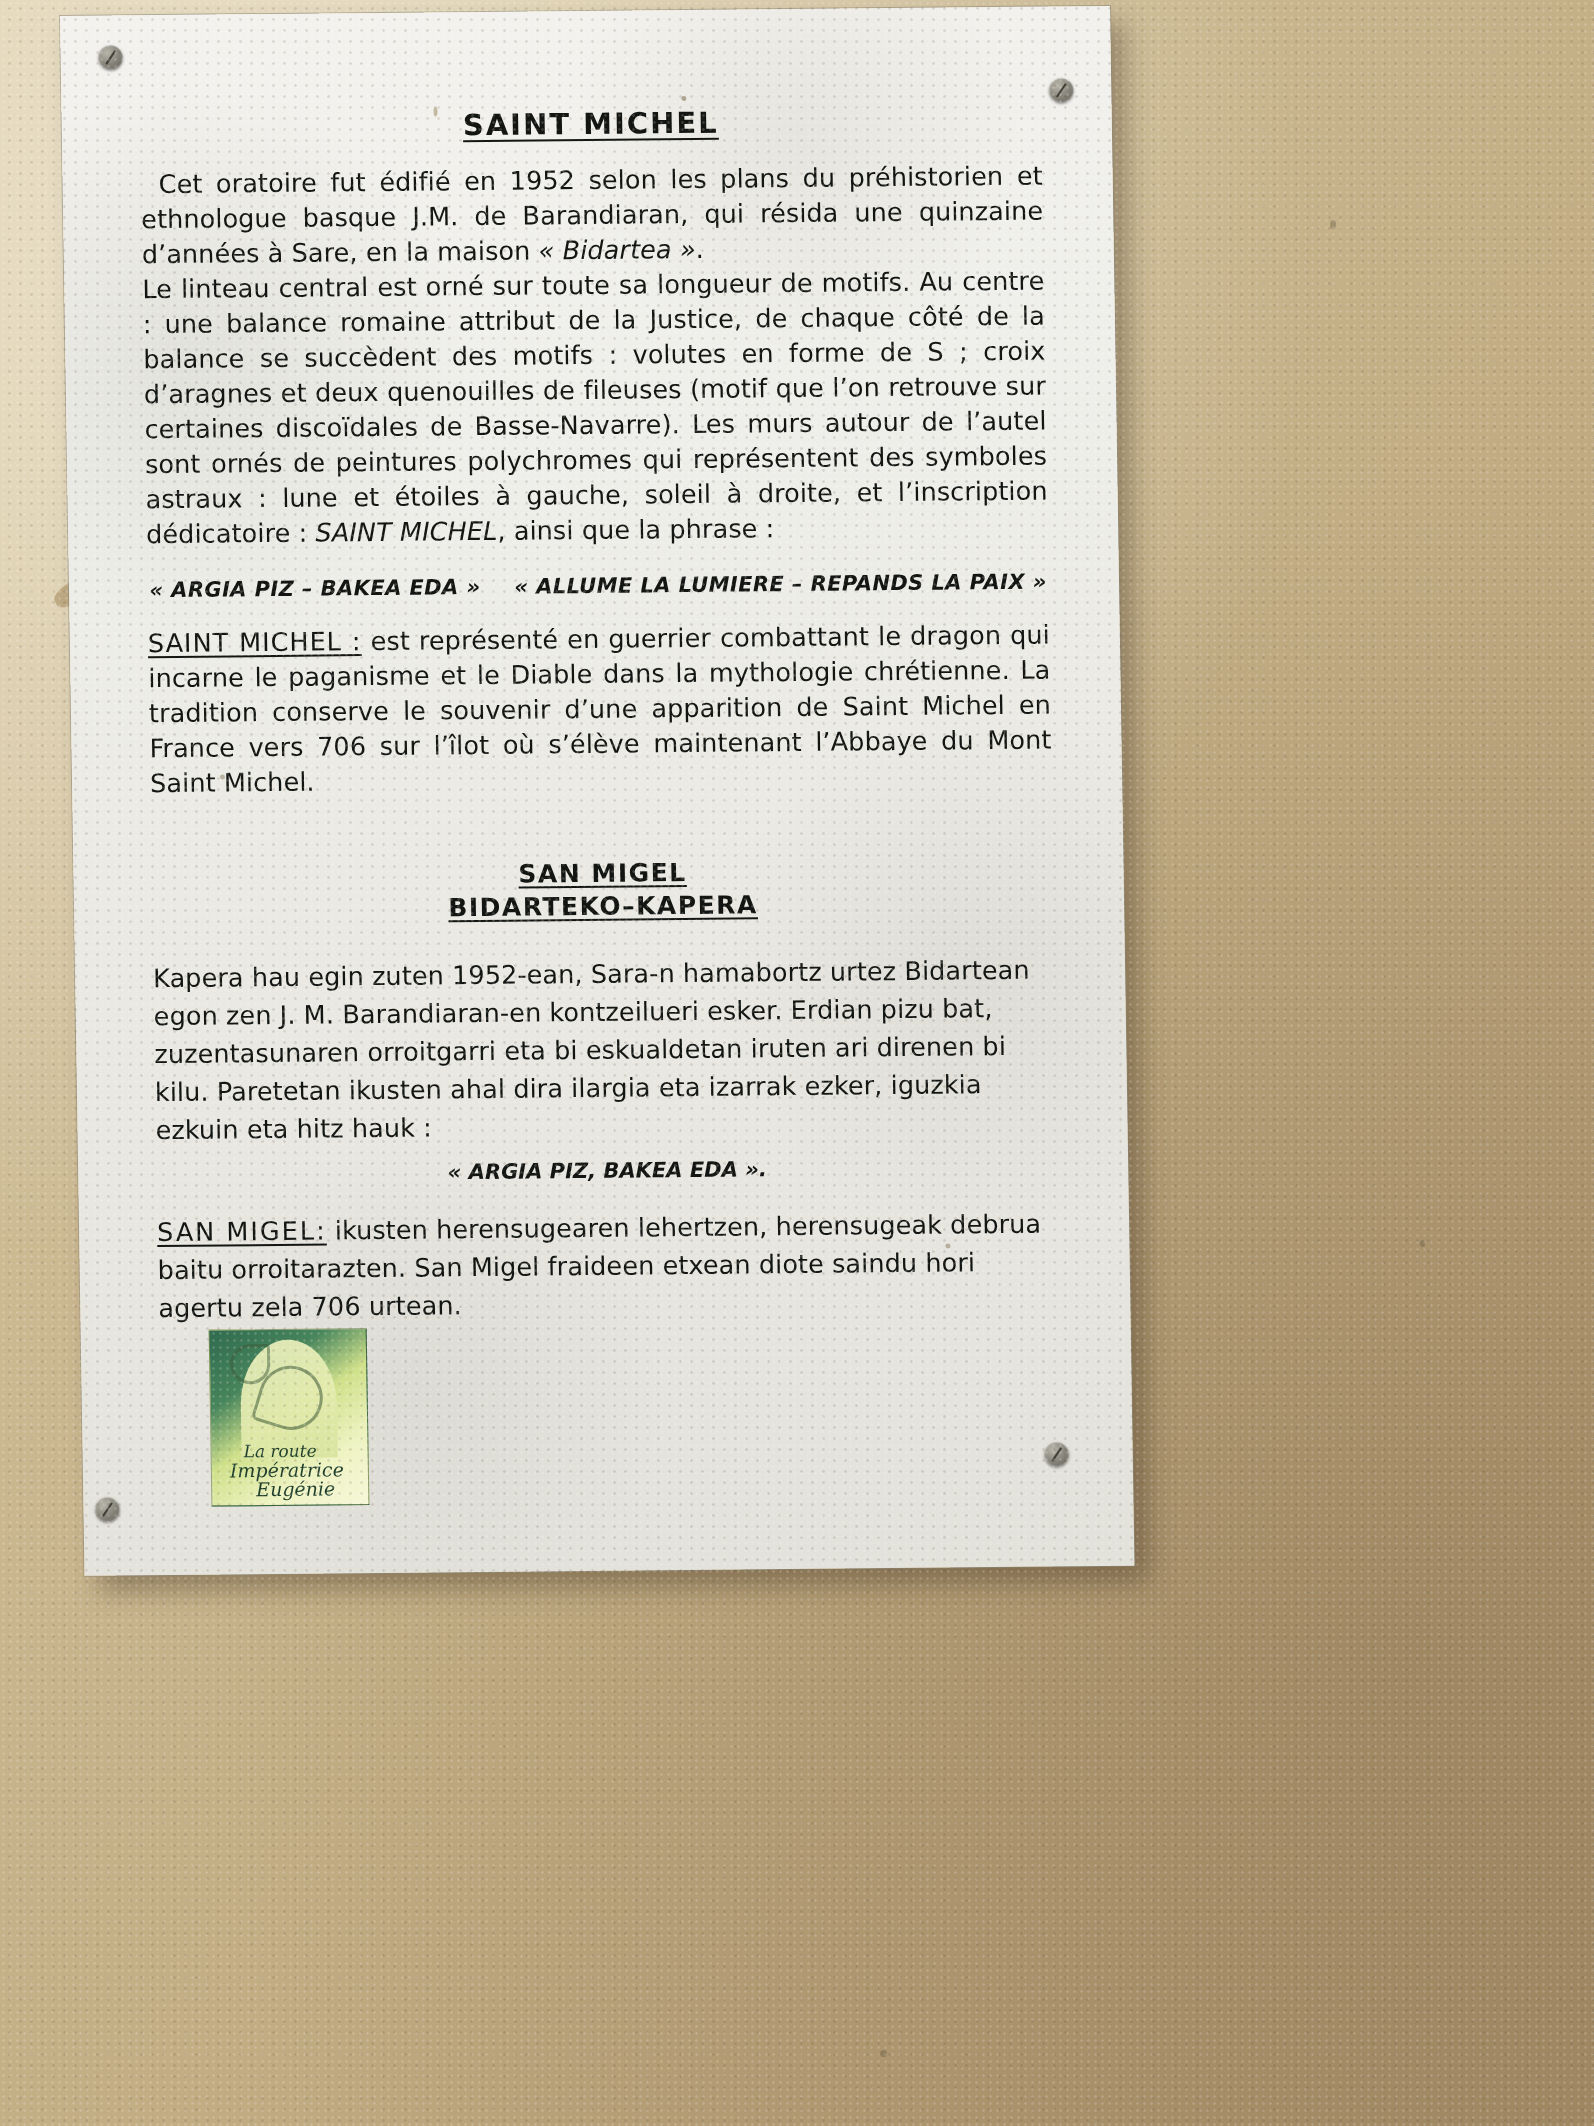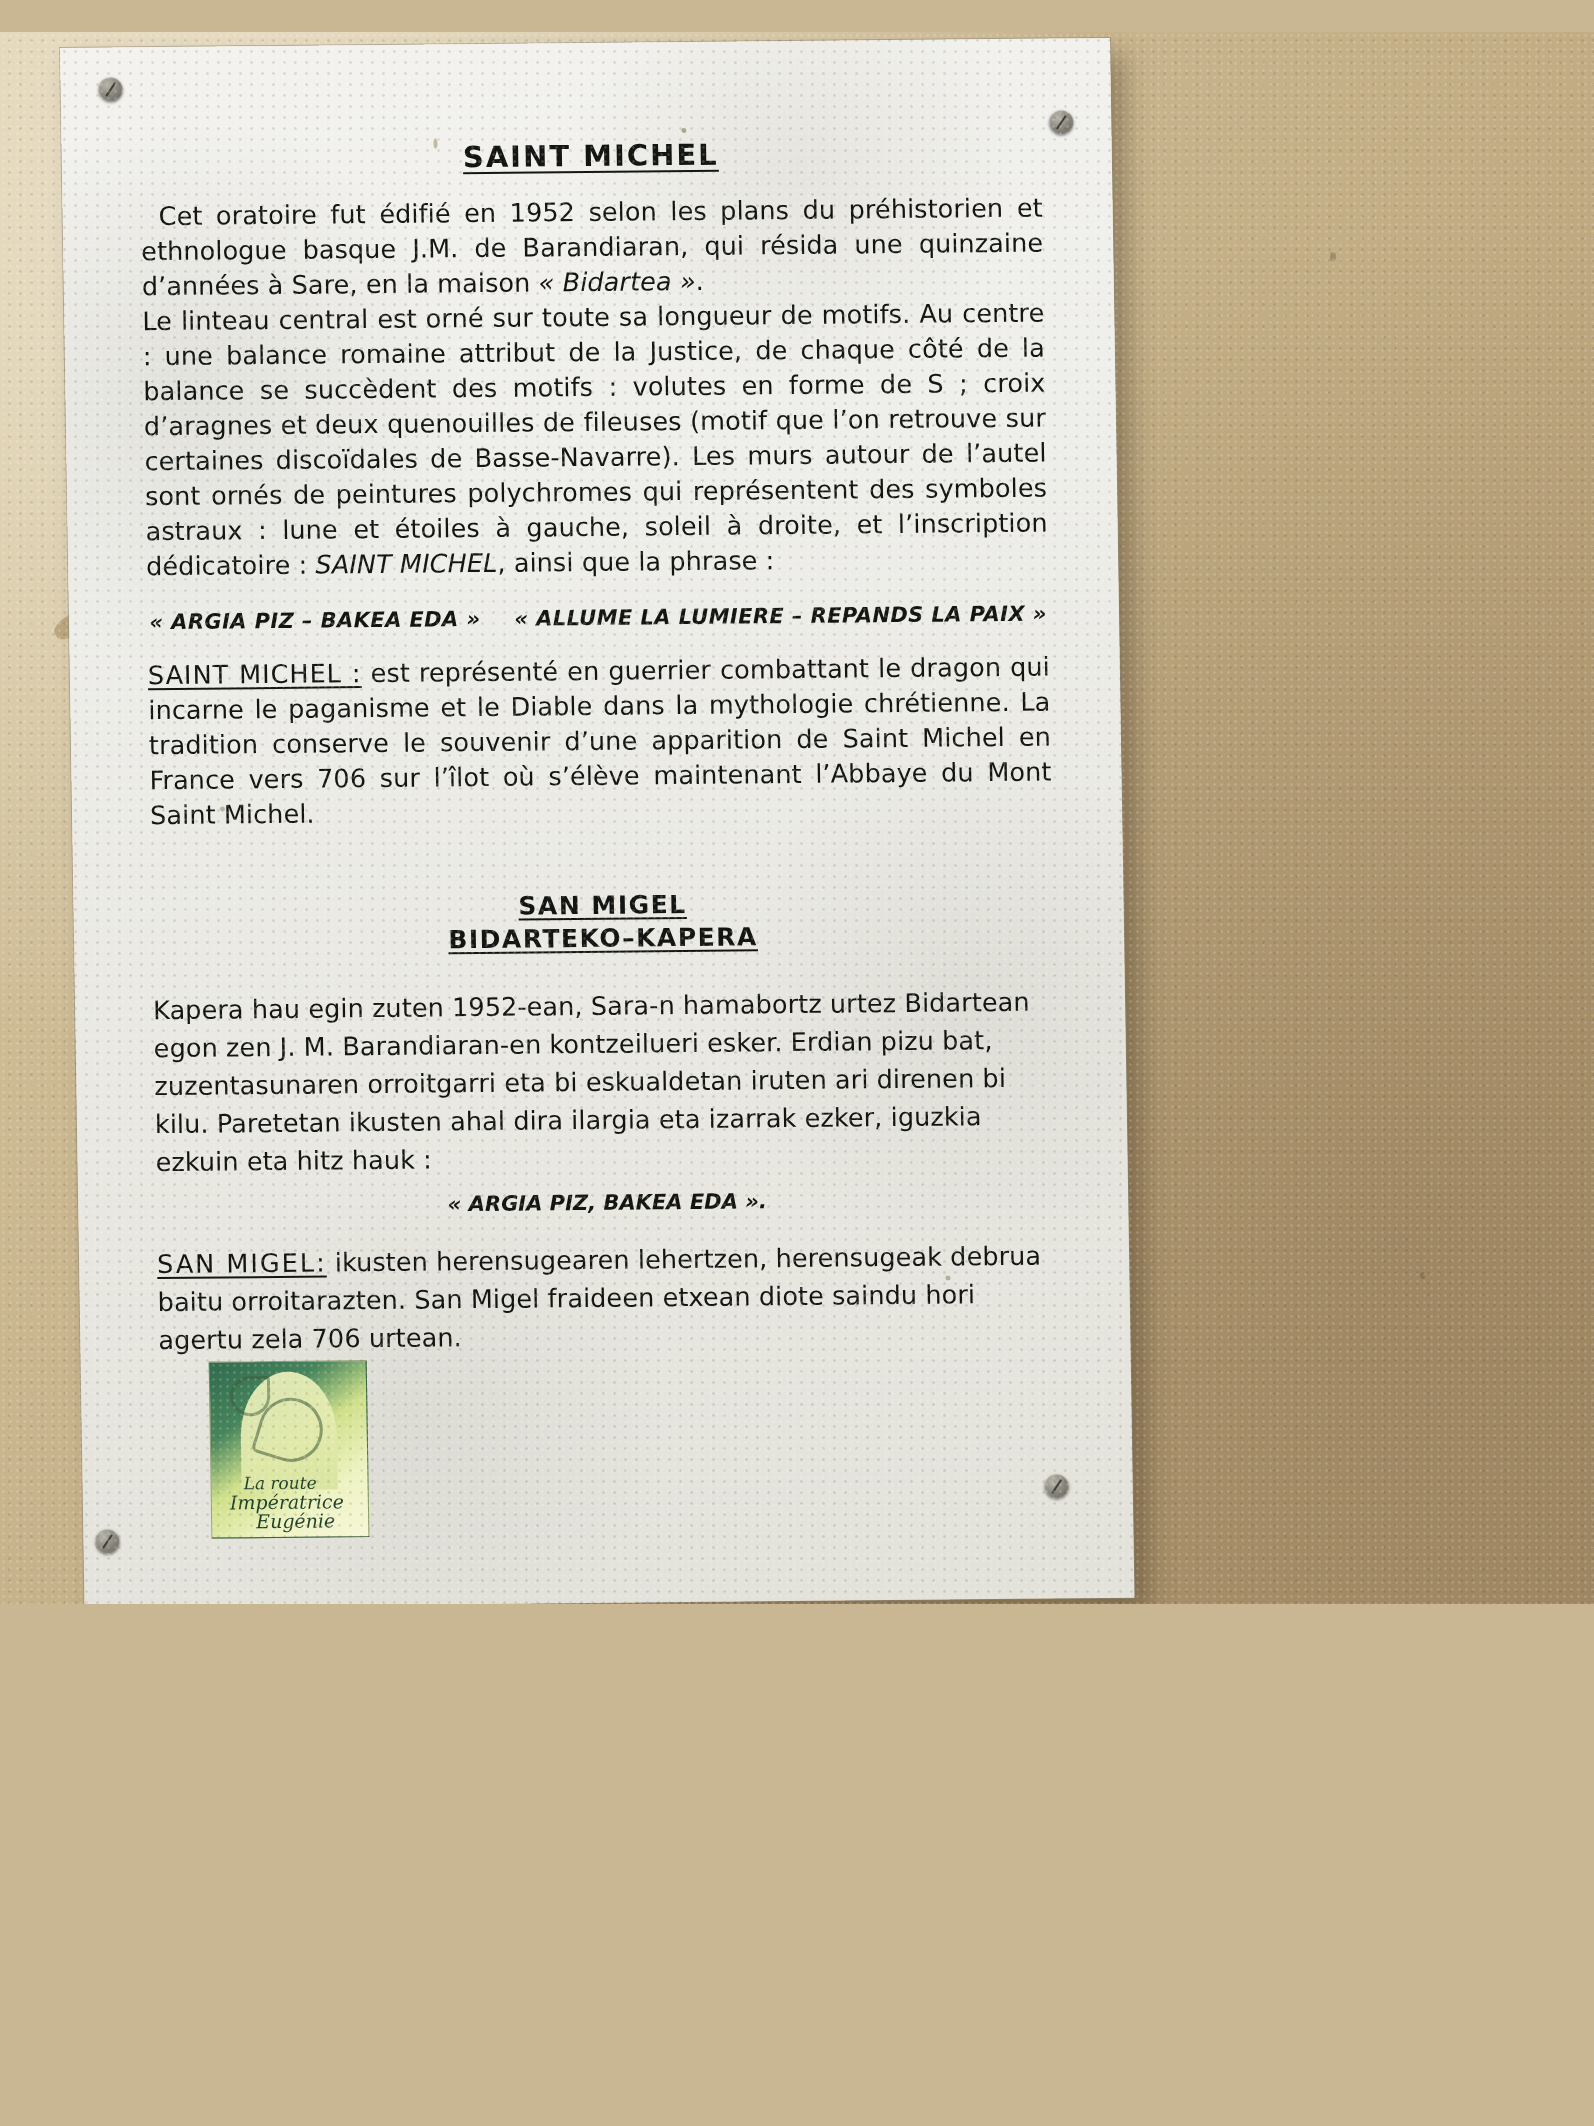--- a/index.html
+++ b/index.html
@@ -11,27 +11,26 @@
     height: 2126px;
     overflow: hidden;
     font-family: "DejaVu Sans", sans-serif;
     background: #c9b793;
   }
 
   
   #scene {
     position: relative;
     width: 1594px;
-    height: 1572px;
+    height: 2126px;
     background:
       radial-gradient(circle at 18% 12%, rgba(255,252,240,0.55), rgba(255,255,255,0) 45%),
       radial-gradient(circle at 88% 78%, rgba(120,98,66,0.35), rgba(255,255,255,0) 55%),
       linear-gradient(128deg, #d8c8a4 0%, #cdbb94 28%, #c2ad84 55%, #b79f77 78%, #a8906a 100%);
     overflow: hidden;
-    margin-top: 32px;
   }
   #scene::after {
     content: "";
     position: absolute;
     inset: 0;
     background-image:
       radial-gradient(rgba(255,255,255,0.22) 1px, rgba(0,0,0,0) 1.6px),
       radial-gradient(rgba(90,70,45,0.20) 1px, rgba(0,0,0,0) 1.6px);
     background-size: 7px 7px, 11px 11px;
     background-position: 0 0, 4px 3px;

